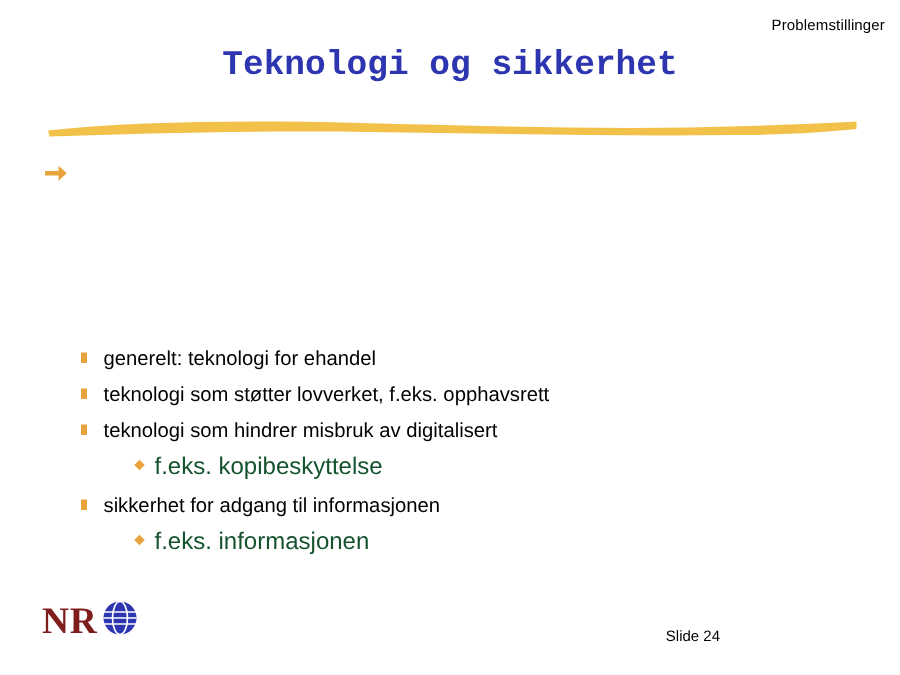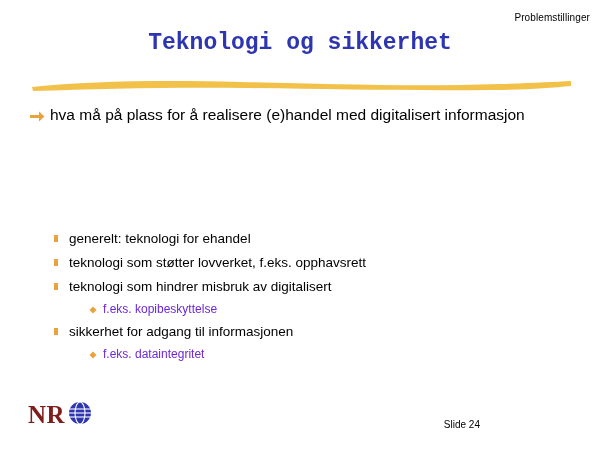--- a/index.html
+++ b/index.html
@@ -100,22 +100,22 @@
     font-size: 9px;
     line-height: 1.3;
     padding-top: 4px;
   }
   .txt2 {
     font-size: 13.5px;
     color: #000000;
     line-height: 1.3;
   }
   .txt3 {
-    font-size: 12px;
-    color: #6d28d9;
+    font-size: 16px;
+    color: #14532d;
     line-height: 1.3;
   }
   .logo {
     position: absolute;
     left: 28px;
     bottom: 20px;
     display: flex;
     align-items: center;
   }
   .logo-text {
@@ -152,21 +152,20 @@
       <path d="M2,9 C60,3 130,2 210,4 C300,6 380,9 470,6 C500,5 525,4 541,3 L541,8 C520,10 495,12 460,12 C380,13 300,11 215,10 C140,9 70,11 3,13 Z" fill="#f2c14a"></path>
     </svg>
   </div>
 
   <div class="bullet-l1">
     <span class="arrow-icon">
       <svg width="15" height="11" viewBox="0 0 15 11" xmlns="http://www.w3.org/2000/svg">
         <path d="M0,4 L9,4 L9,0.5 L14.5,5.5 L9,10.5 L9,7 L0,7 Z" fill="#e8a33d"></path>
       </svg>
     </span>
-    <span class="bullet-l1-text">hva må på plass for å realisere (e)handel med digitalisert informasjon</span>
   </div>
 
   <div class="sublist">
 
     <div class="row lvl2">
       <span class="mark2">
         <svg width="6" height="10" viewBox="0 0 6 10" xmlns="http://www.w3.org/2000/svg">
             <rect x="1" y="2" width="4" height="7" fill="#e8a33d"></rect>
           </svg>
       </span>
@@ -209,21 +208,21 @@
       <span class="txt2">sikkerhet for adgang til informasjonen</span>
     </div>
 
 
     <div class="row lvl3">
       <span class="mark3">
         <svg width="8" height="8" viewBox="0 0 8 8" xmlns="http://www.w3.org/2000/svg">
             <path d="M4,0.5 L7.5,4 L4,7.5 L0.5,4 Z" fill="#e8a33d"></path>
           </svg>
       </span>
-      <span class="txt3">f.eks. dataintegritet</span>
+      <span class="txt3">f.eks. informasjonen</span>
     </div>
 
   </div>
 
   <div class="logo">
     <span class="logo-text">NR</span>
     <span class="logo-mark">
       <svg width="26" height="26" viewBox="0 0 26 26" xmlns="http://www.w3.org/2000/svg">
         <circle cx="13" cy="13" r="11" fill="#2d36b0"></circle>
         <ellipse cx="13" cy="13" rx="5" ry="11" fill="none" stroke="#ffffff" stroke-width="1.1"></ellipse>

